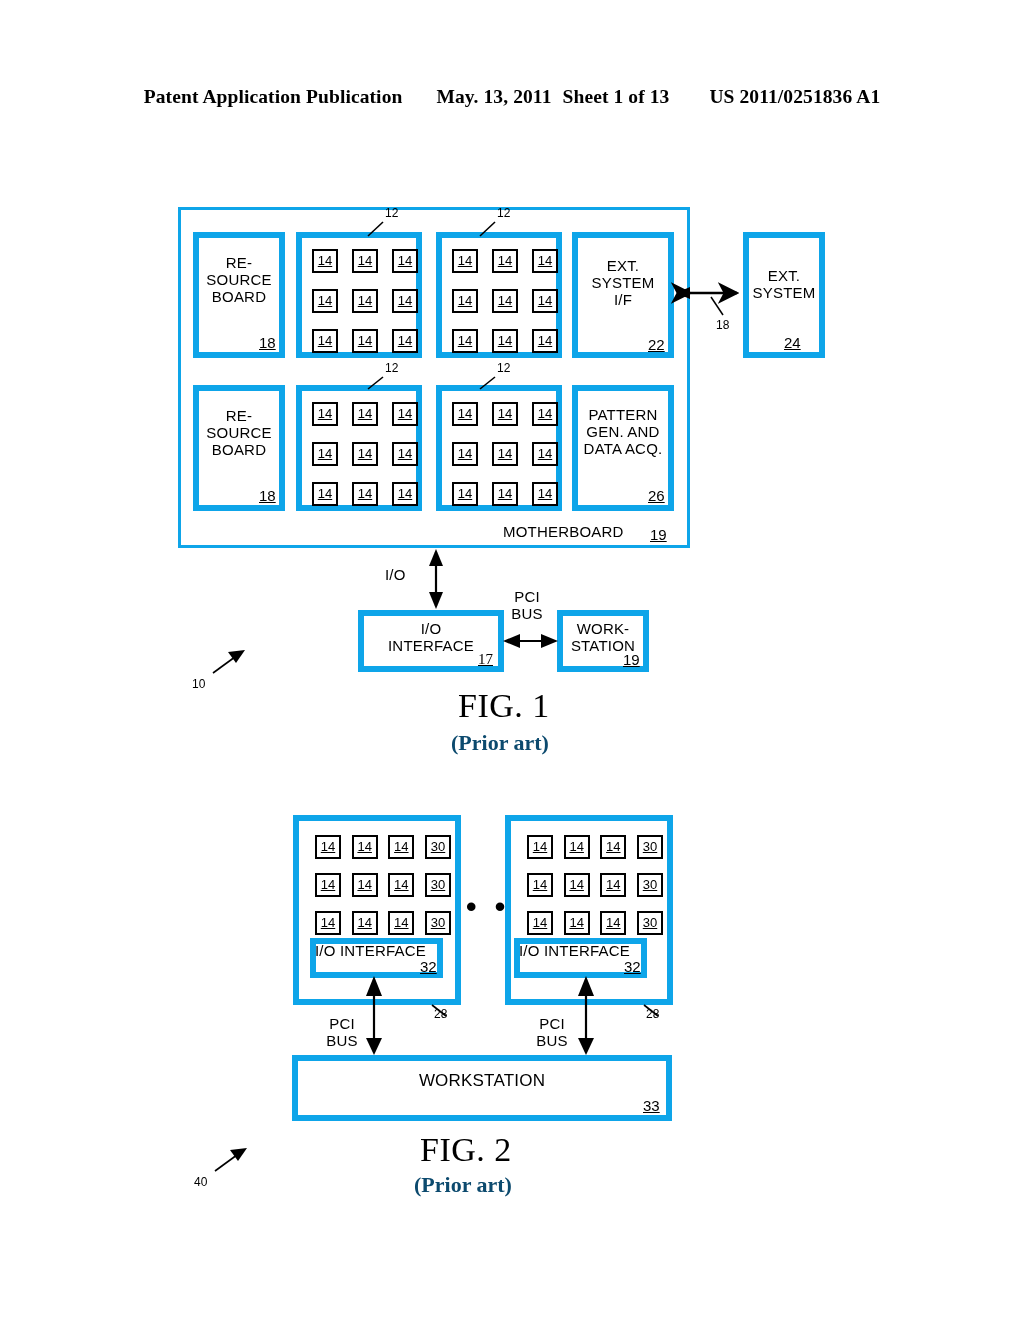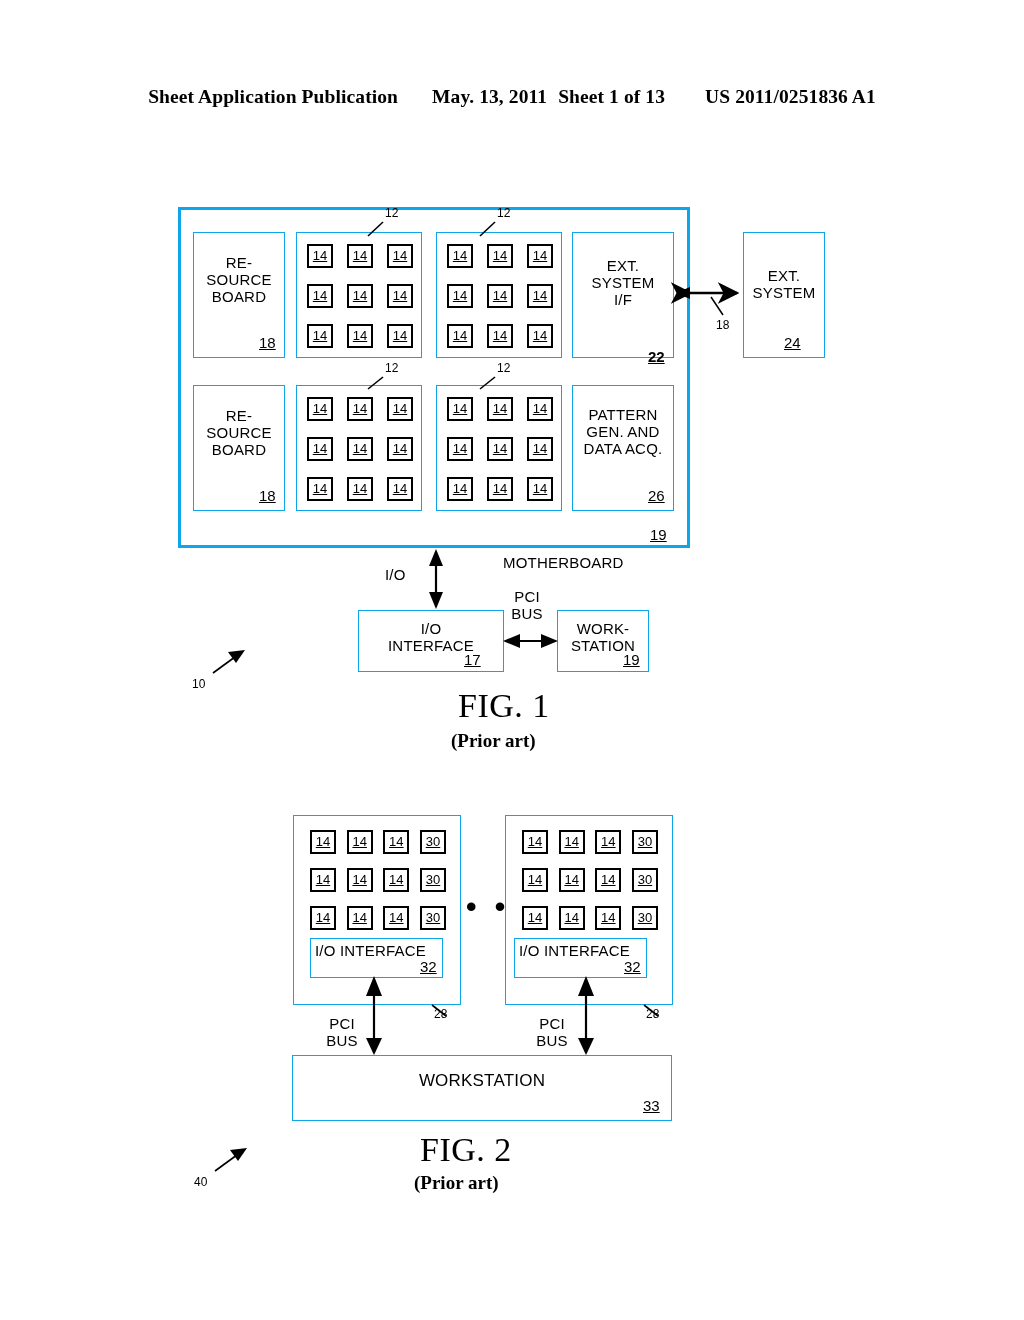--- a/index.html
+++ b/index.html
@@ -31,21 +31,21 @@
     white-space: nowrap;
   }
   #pub-header .hdr-seg { display: inline-block; }
   #pub-header .gap-a { display: inline-block; width: 34px; }
   #pub-header .gap-b { display: inline-block; width: 11px; }
   #pub-header .gap-c { display: inline-block; width: 40px; }
 
   
   .box {
     position: absolute;
-    border: 1px solid #0ea5e9;
+    border: 6px solid #0ea5e9;
     background: #fff;
     box-sizing: border-box;
     text-decoration: underline;
   }
   .box-thick { border-width: 3px; }
   .ctr-text {
     position: absolute;
     left: 0; right: 0;
     text-align: center;
     font-size: 15px;
@@ -91,23 +91,23 @@
   .fig-caption {
     position: absolute;
     font-family: "Liberation Serif", serif;
     font-size: 34px;
     font-weight: normal;
     letter-spacing: 0.5px;
   }
   .fig-sub {
     position: absolute;
     font-family: "Liberation Serif", serif;
-    font-size: 19px;
+    font-size: 22px;
     font-weight: bold;
-    color: #000000;
+    color: #0c4a6e;
   }
 
   
   #vector-layer {
     position: absolute;
     left: 0; top: 0;
     width: 1024px;
     height: 1320px;
     pointer-events: none;
   }
@@ -116,25 +116,25 @@
     font-size: 30px;
     line-height: 10px;
     letter-spacing: 5px;
     font-weight: bold;
   }
 </style>
 </head>
 <body>
 
 <div id="pub-header">
-  <span class="hdr-seg">Sheet Application Publication</span><span class="gap-a"></span><span class="hdr-seg">May. 13, 2011</span><span class="gap-b"></span><span class="hdr-seg">Sheet 1 of 13</span><span class="gap-c"></span><span class="hdr-seg">US 2011/0251836 A1</span>
+  <span class="hdr-seg">Patent Application Publication</span><span class="gap-a"></span><span class="hdr-seg">May. 13, 2011</span><span class="gap-b"></span><span class="hdr-seg">Sheet 1 of 13</span><span class="gap-c"></span><span class="hdr-seg">US 2011/0251836 A1</span>
 </div>
 
 <div class="box box-thick" style="left:178px; top:207px; width:512px; height:341px;"></div>
-<div class="free-label" style="left:503px; top:554px;">MOTHERBOARD</div>
+<div class="free-label" style="left:503px; top:523px;">MOTHERBOARD</div>
 <div class="ref-num" style="left:650px; top:526px;">19</div>
 
 <div class="box" style="left:193px; top:232px; width:92px; height:126px;"></div>
 <div class="ctr-text" style="left:193px; width:92px; top:254px; white-space:pre-line;">RE-
 SOURCE
 BOARD</div>
 <div class="ref-num" style="left:259px; top:334px;">18</div>
 
 <div class="box" style="left:193px; top:385px; width:92px; height:126px;"></div>
 <div class="ctr-text" style="left:193px; width:92px; top:407px; white-space:pre-line;">RE-
@@ -263,40 +263,40 @@
     <div class="cell" style="left: 90px; top: 91px; width: 26px; height: 24px;">
       <span>14</span>
     </div>
   </div>
 <div class="lead-num" style="left:497px; top:361px;">12</div>
 
 <div class="box" style="left:572px; top:232px; width:102px; height:126px;"></div>
 <div class="ctr-text" style="left:572px; width:102px; top:257px; white-space:pre-line;">EXT.
 SYSTEM
 I/F</div>
-<div class="ref-num" style="left:648px; top:348px;font-weight:bold;">22</div>
+<div class="ref-num" style="left:648px; top:336px;">22</div>
 
 <div class="box" style="left:743px; top:232px; width:82px; height:126px;"></div>
 <div class="ctr-text" style="left:743px; width:82px; top:267px; white-space:pre-line;">EXT.
 SYSTEM</div>
 <div class="ref-num" style="left:784px; top:334px;">24</div>
 <div class="lead-num" style="left:716px; top:318px;">18</div>
 
 <div class="box" style="left:572px; top:385px; width:102px; height:126px;"></div>
 <div class="ctr-text" style="left:572px; width:102px; top:406px; white-space:pre-line;">PATTERN
 GEN. AND
 DATA ACQ.</div>
 <div class="ref-num" style="left:648px; top:487px;">26</div>
 
 <div class="free-label" style="left:385px; top:566px;">I/O</div>
 
 <div class="box" style="left:358px; top:610px; width:146px; height:62px;"></div>
 <div class="ctr-text" style="left:358px; width:146px; top:620px; white-space:pre-line;">I/O
 INTERFACE</div>
-<div class="ref-num" style="left:464px; top:651px;">17</div>
+<div class="ref-num" style="left:478px; top:651px;font-family:Liberation Serif, serif;">17</div>
 
 <div class="free-label" style="left:502px; top:588px; text-align:center; width:50px;">PCI
 BUS</div>
 
 <div class="box" style="left:557px; top:610px; width:92px; height:62px;"></div>
 <div class="ctr-text" style="left:557px; width:92px; top:620px; white-space:pre-line;">WORK-
 STATION</div>
 <div class="ref-num" style="left:623px; top:651px;">19</div>
 
 <div class="lead-num" style="left:192px; top:677px;">10</div>

